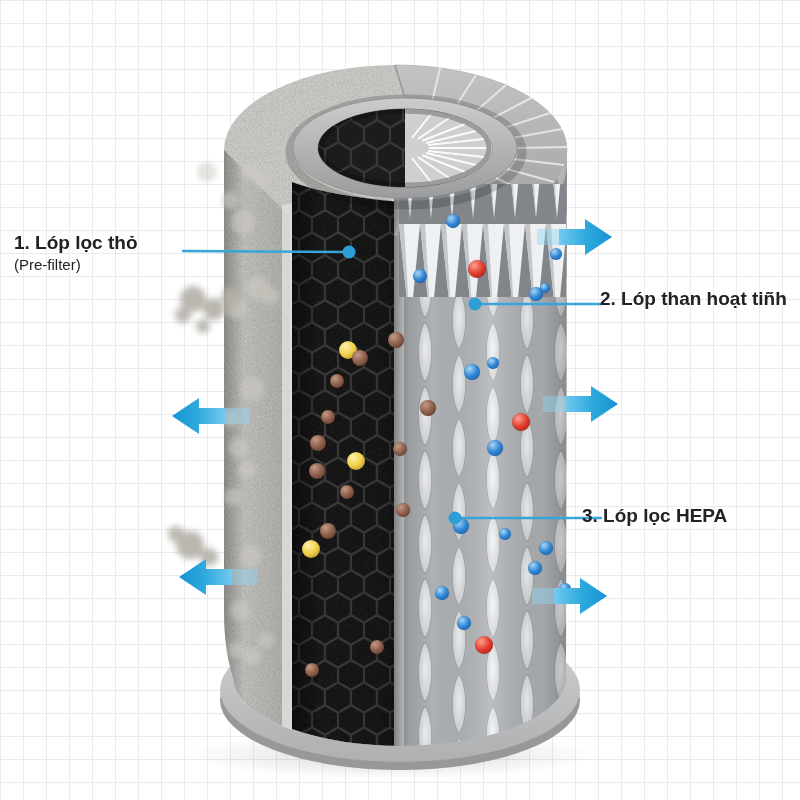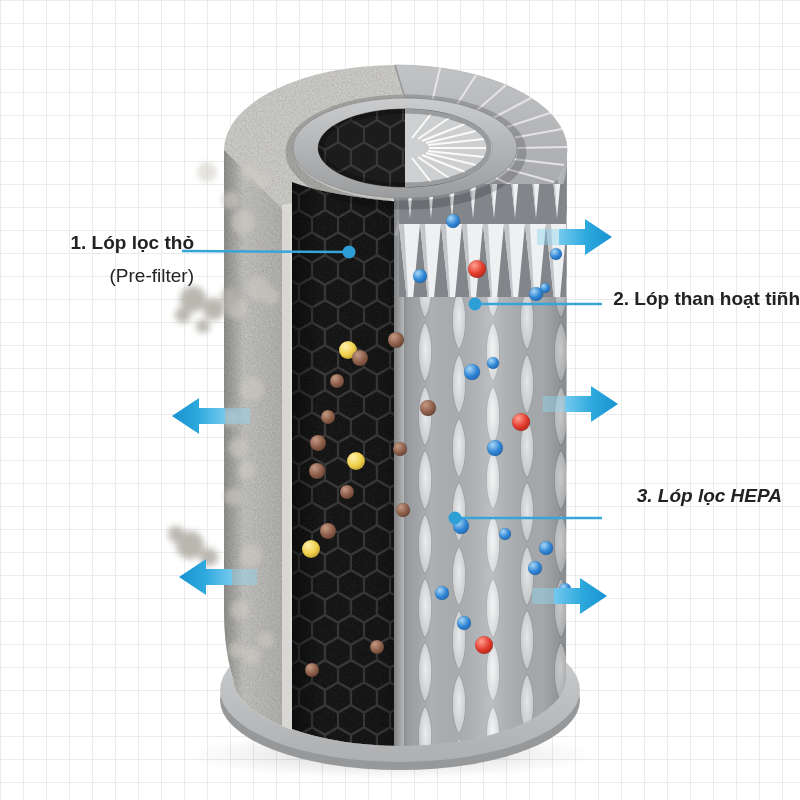--- a/index.html
+++ b/index.html
@@ -6,26 +6,26 @@
   .stage{
     position:relative;width:800px;height:800px;overflow:hidden;
     background-color:#ffffff;
     background-image:
       linear-gradient(to right,#e9ebee 1px,transparent 1px),
       linear-gradient(to bottom,#e9ebee 1px,transparent 1px);
     background-size:23px 23px;
     font-family:"Liberation Sans",sans-serif;
   }
   .stage svg{position:absolute;left:0;top:0;}
-  .label{position:absolute;text-align:right;color:#222222;line-height:1.25;}
+  .label{position:absolute;text-align:left;color:#222222;line-height:1.25;}
   .l-title{font-weight:700;font-size:19px;white-space:nowrap;}
-  .l-sub{font-size:19px;margin-top:9px;white-space:nowrap;}
+  .l-sub{font-size:15px;margin-top:1px;white-space:nowrap;}
   .label-1{left:14px;top:231px;width:180px;}
   .label-2{left:600px;top:287px;width:200px;}
-  .label-3{left:582px;top:484px;width:200px;font-style:italic;}
+  .label-3{left:582px;top:504px;width:200px;}
 </style>
 </head>
 <body>
 
 <div class="stage">
   <svg width="800" height="800" viewBox="0 0 800 800">
     <defs>
       <filter id="foamTx" x="-5%" y="-5%" width="110%" height="110%">
         <feTurbulence type="fractalNoise" baseFrequency="0.55" numOctaves="3" seed="8" result="n"></feTurbulence>
         <feColorMatrix in="n" type="saturate" values="0" result="g"></feColorMatrix>

